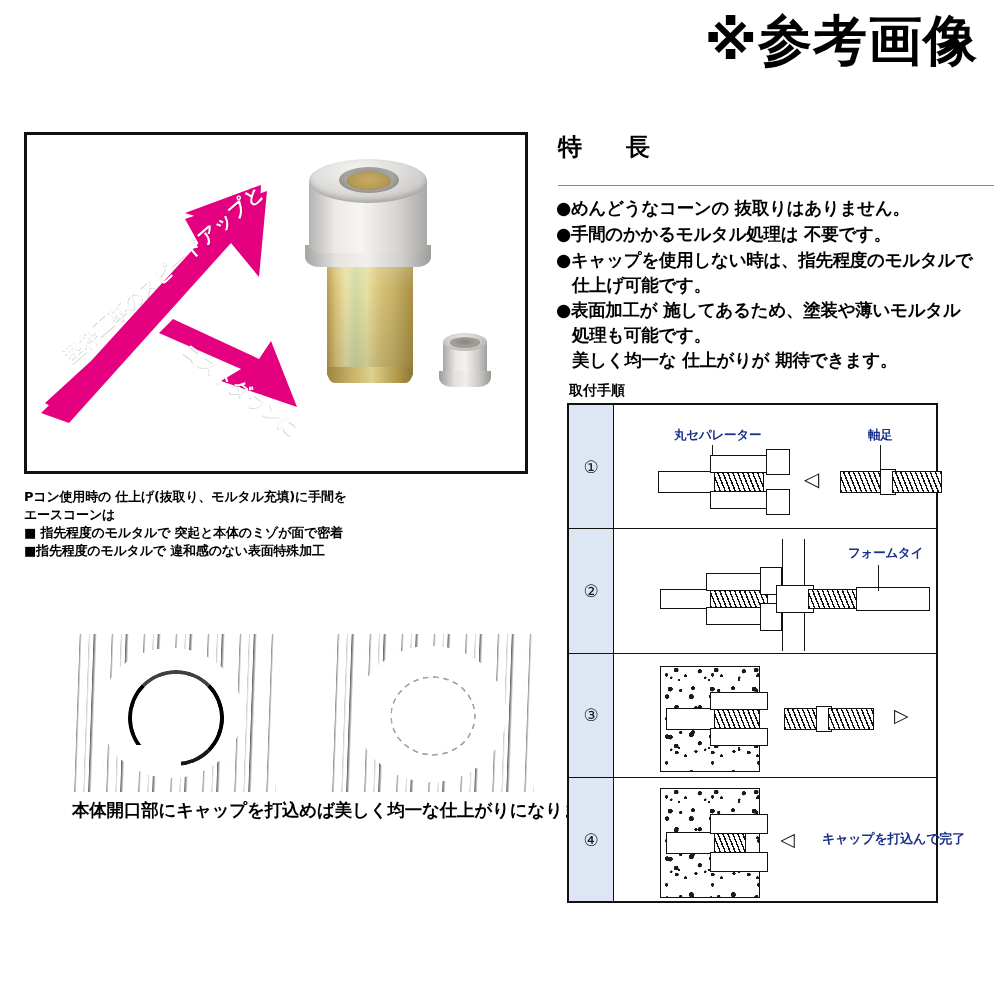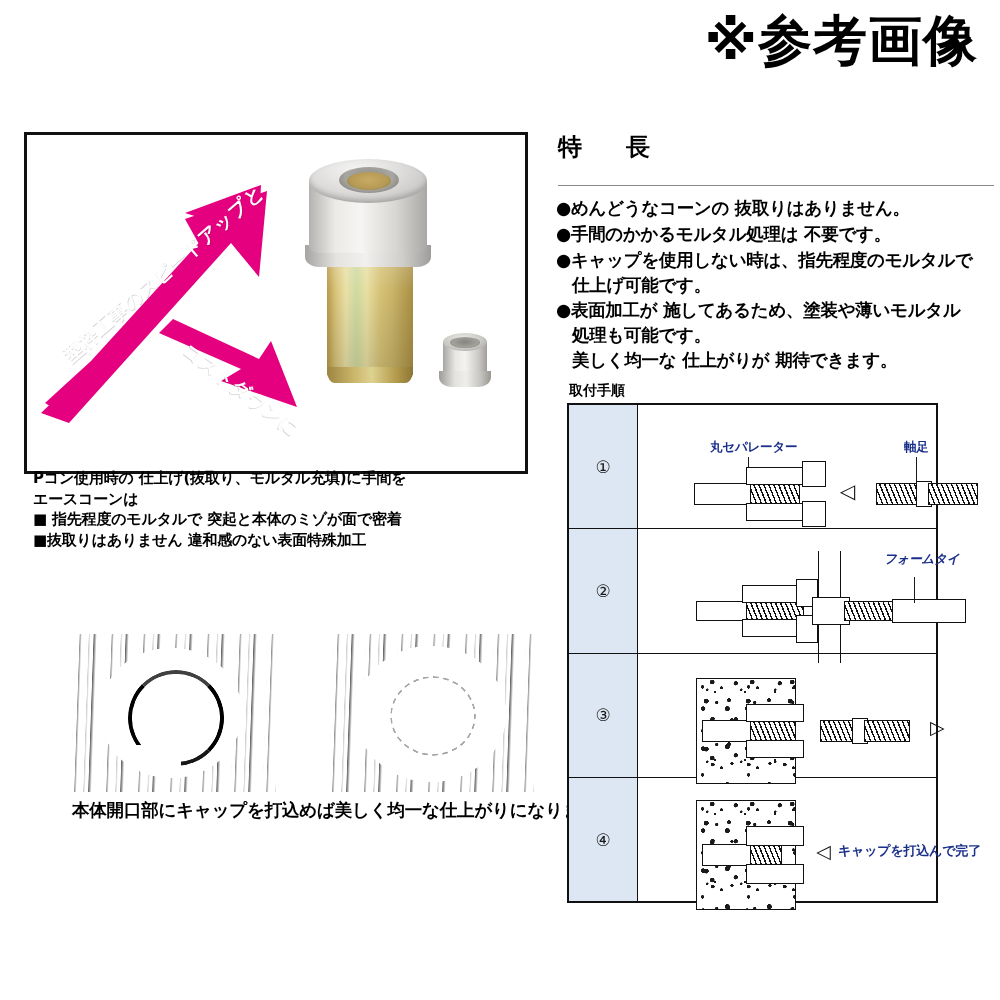--- a/index.html
+++ b/index.html
@@ -158,27 +158,26 @@
     white-space: nowrap;
     text-shadow: 0 1px 0 rgba(0,0,0,.18);
   }
   #promo-label-speed { left: 32px; top: 172px; transform: rotate(-41deg); transform-origin: left center; }
   #promo-label-cost  { left: 150px; top: 162px; transform: rotate(37deg); transform-origin: left center; }
 
   
   #product-description {
     position: absolute;
     left: 24px;
-    top: 468px;
+    top: 488px;
     width: 520px;
-    font-size: 15px;
+    font-size: 13px;
     line-height: 1.38;
     font-weight: 600;
     letter-spacing: -0.2px;
-    margin-left: 9px;
   }
   #product-description .desc-line { white-space: nowrap; }
 
   
   #comparison-block { position: absolute; left: 72px; top: 634px; width: 462px; }
   #comparison-photos { position: relative; height: 158px; }
   .concrete-photo {
     position: absolute;
     top: 0;
     width: 204px;
@@ -302,21 +301,21 @@
     position: absolute;
     left: 567px;
     top: 403px;
     width: 371px;
     height: 500px;
     border: 2px solid #111111;
     border-collapse: collapse;
     background: #ffffff;
   }
   #procedure-table tr { height: 25%; }
-  #procedure-table td { border: 1px solid #111111; padding: 16px; vertical-align: middle; }
+  #procedure-table td { border: 1px solid #111111; padding: 4px; vertical-align: middle; }
   .step-num-cell {
     width: 36px;
     background: #dde7f3;
     text-align: center;
     font-size: 17px;
     color: #1a1a1a;
   }
   .step-figure-cell { position: relative; }
   .step-figure { position: relative; width: 100%; height: 100%; }
 
@@ -405,21 +404,21 @@
       <span id="promo-label-cost" class="promo-label">コストダウンに</span>
     </div>
 
   </div>
 </div>
 
 <div id="product-description">
   <div class="desc-line">Pコン使用時の 仕上げ(抜取り、モルタル充填)に手間を</div>
   <div class="desc-line">エースコーンは</div>
   <div class="desc-line">■ 指先程度のモルタルで 突起と本体のミゾが面で密着</div>
-  <div class="desc-line">■抜取りはありません 違和感のない表面特殊加工</div>
+  <div class="desc-line">■指先程度のモルタルで 違和感のない表面特殊加工</div>
 </div>
 
 <div id="comparison-block">
   <div id="comparison-photos">
 
     <div id="concrete-photo-before" class="concrete-photo">
       <div class="hole-open"></div>
     </div>
 
     <div id="concrete-photo-after" class="concrete-photo">
@@ -494,21 +493,21 @@
           <span class="collar" style="left:142px; top:34px; width:20px; height:26px;"></span>
           <span class="collar" style="left:142px; top:70px; width:20px; height:26px;"></span>
 
           <span class="form-panel" style="left:164px; top:6px; height:112px;"></span>
           <span class="form-panel" style="left:186px; top:6px; height:112px;"></span>
           <span class="collar" style="left:158px; top:52px; width:36px; height:26px;"></span>
 
           <span class="thread" style="left:190px; top:56px; width:50px; height:18px;"></span>
           <span class="rod" style="left:238px; top:54px; width:72px; height:22px;"></span>
 
-          <span class="step-label" style="left:230px; top:6px;font-style:italic;">フォームタイ</span>
+          <span class="step-label" style="left:230px; top:12px;">フォームタイ</span>
           <span class="leader-line" style="left:260px; top:32px; height:26px;"></span>
         </div>
       </td>
     </tr>
 
     <tr>
       <td class="step-num-cell">③</td>
       <td class="step-figure-cell">
         <div class="step-figure">
           <span class="concrete-block" style="left:42px; top:8px; width:98px; height:104px;"></span>
@@ -533,19 +532,19 @@
         <div class="step-figure">
           <span class="concrete-block" style="left:42px; top:6px; width:98px; height:108px;"></span>
 
           <span class="rod" style="left:48px; top:50px; width:50px; height:20px;"></span>
           <span class="thread" style="left:96px; top:50px; width:30px; height:20px;"></span>
           <span class="collar" style="left:92px; top:32px; width:56px; height:18px;"></span>
           <span class="collar" style="left:92px; top:70px; width:56px; height:18px;"></span>
 
           <span style="position:absolute; left:162px; top:46px; font-size:19px; color:#111;">◁</span>
 
-          <span class="step-label" style="left:184px; top:48px; font-size:13px;">キャップを打込んで完了</span>
+          <span class="step-label" style="left:204px; top:48px; font-size:13px;">キャップを打込んで完了</span>
         </div>
       </td>
     </tr>
 
   </tbody>
 </table>
 
 </body></html>

